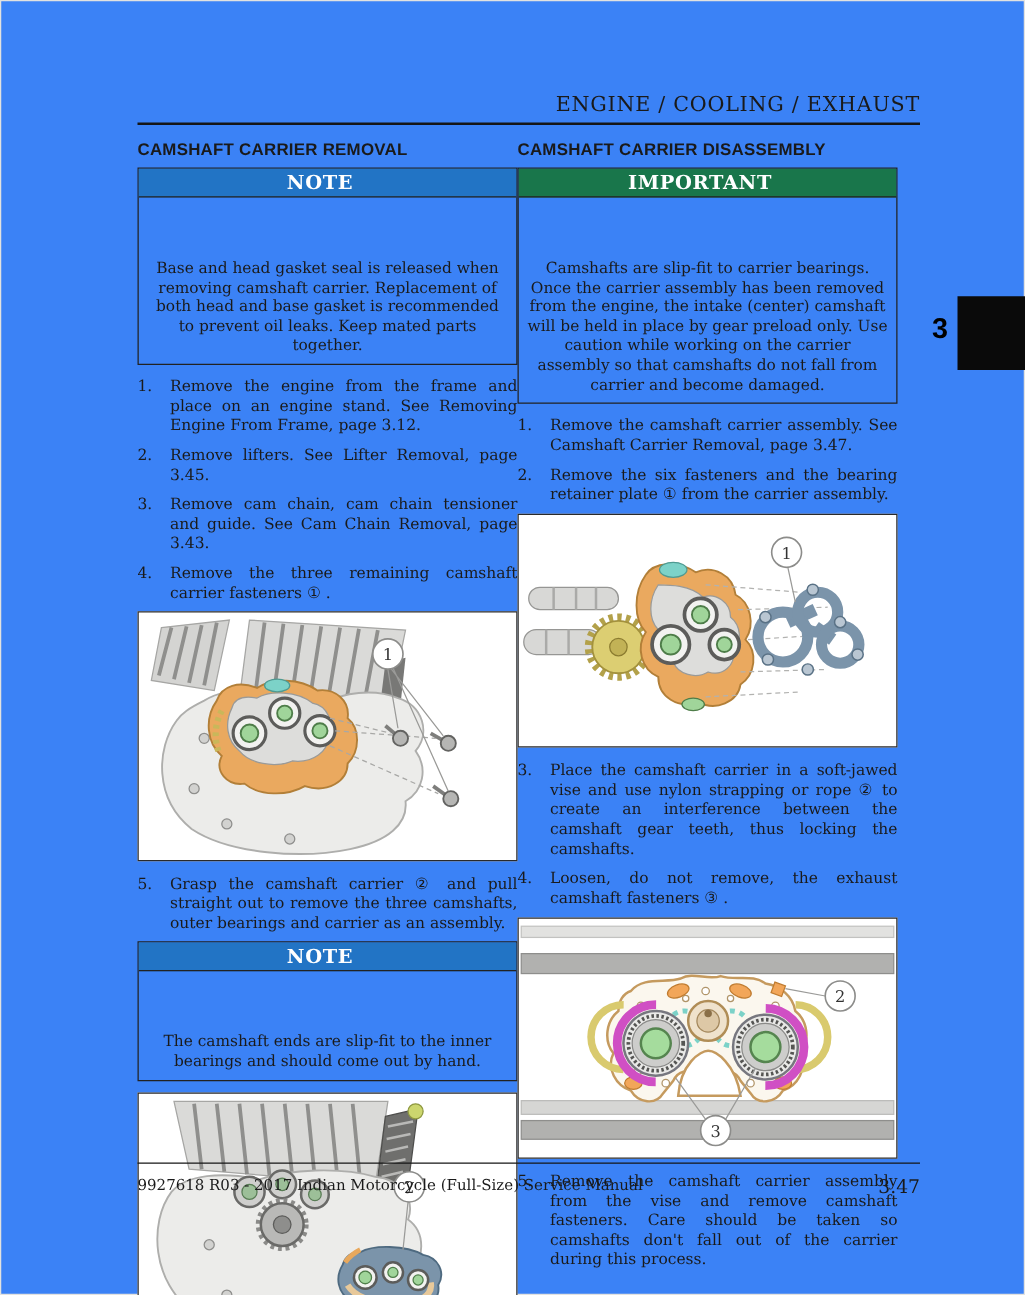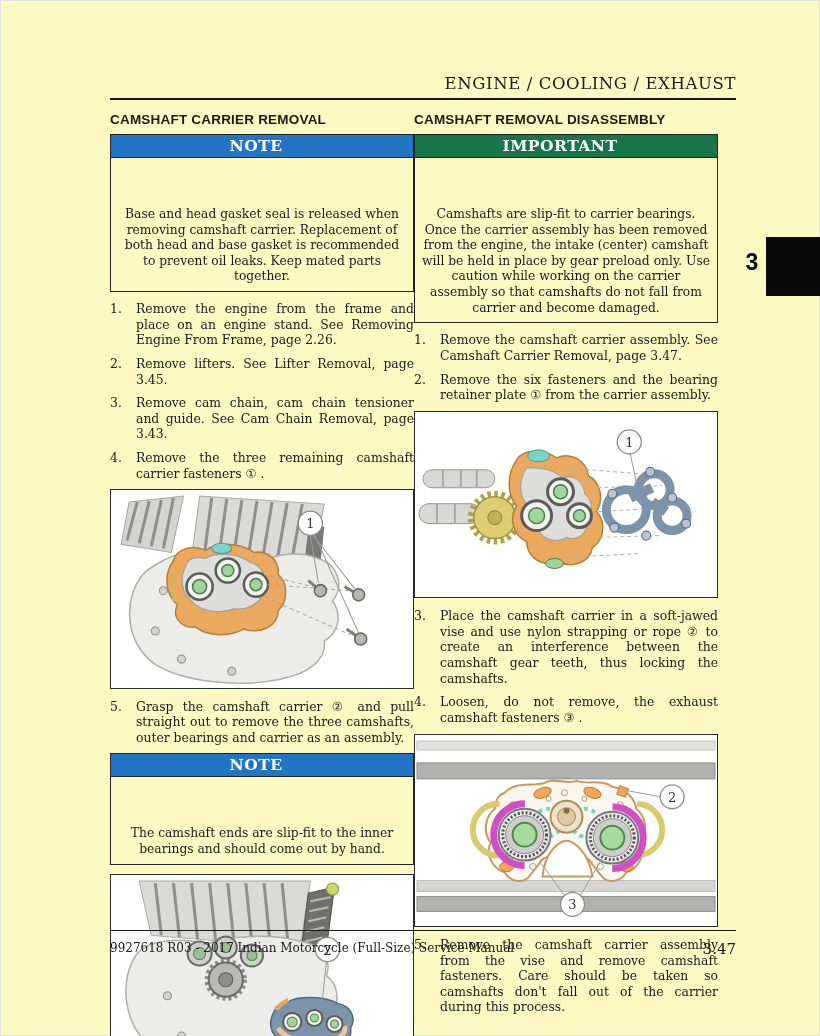--- a/index.html
+++ b/index.html
@@ -1,16 +1,16 @@
 <!DOCTYPE html>
 <html style="--note-header: #2274c5; --important-header: #19764b;"><head>
 <meta charset="utf-8">
 <style>
   html,body{margin:0;padding:0;background:#fff;}
-  .page{position:relative;width:820px;height:1036px;background:#fef9c3;overflow:hidden;
+  .page{position:relative;width:820px;height:1036px;background:#3b82f6;overflow:hidden;
         box-shadow:inset 0 0 0 1px #e2e2e0;font-family:"DejaVu Serif", serif;color:#1a1a1a;}
   .doc-header{position:absolute;left:110px;top:74px;width:626px;text-align:right;
         font-size:16.5px;letter-spacing:.6px;padding-bottom:5px;border-bottom:2px solid #161616;}
   .columns{position:absolute;left:110px;top:112px;width:626px;display:flex;}
   .col{width:304px;}
   .sec-heading{font-family:"Liberation Sans", sans-serif;font-weight:bold;font-size:13.5px;
         letter-spacing:.2px;margin:0 0 7px 0;}
   .alertbox{border:1.5px solid #222;margin-bottom:9px;}
   .alertbox .bar{color:#fff;font-weight:bold;text-align:center;font-size:15.5px;
         letter-spacing:.5px;padding:1px 12px 2px 0;border-bottom:1.5px solid #222;}
@@ -46,21 +46,21 @@
     <div class="col">
       <h2 class="sec-heading">CAMSHAFT CARRIER REMOVAL</h2>
 
       <div class="alertbox">
         <div class="bar note-header">NOTE</div>
         <div class="boxbody">Base and head gasket seal is released when removing camshaft carrier. Replacement of both head and base gasket is recommended to prevent oil leaks. Keep mated parts together.</div>
       </div>
 
       <div class="step">
         <span class="step-num">1.</span>
-        <span class="step-text">Remove the engine from the frame and place on an engine stand. See Removing Engine From Frame, page 2.26.</span>
+        <span class="step-text">Remove the engine from the frame and place on an engine stand. See Removing Engine From Frame, page 3.12.</span>
       </div>
       <div class="step">
         <span class="step-num">2.</span>
         <span class="step-text">Remove lifters. See Lifter Removal, page 3.45.</span>
       </div>
       <div class="step">
         <span class="step-num">3.</span>
         <span class="step-text">Remove cam chain, cam chain tensioner and guide. See Cam Chain Removal, page 3.43.</span>
       </div>
       <div class="step">
@@ -171,21 +171,21 @@
           <g>
             <path d="M214,86 L210,124" stroke="#9a9a98" fill="none"></path>
             <circle cx="215" cy="74" r="12" fill="#fff" stroke="#8c8c8a" stroke-width="1.3"></circle>
             <text x="215" y="79" text-anchor="middle" class="callout-text">2</text>
           </g>
         </svg>
       </div>
     </div>
 
     <div class="col">
-      <h2 class="sec-heading">CAMSHAFT REMOVAL DISASSEMBLY</h2>
+      <h2 class="sec-heading">CAMSHAFT CARRIER DISASSEMBLY</h2>
 
       <div class="alertbox">
         <div class="bar important-header">IMPORTANT</div>
         <div class="boxbody">Camshafts are slip-fit to carrier bearings. Once the carrier assembly has been removed from the engine, the intake (center) camshaft will be held in place by gear preload only. Use caution while working on the carrier assembly so that camshafts do not fall from carrier and become damaged.</div>
       </div>
 
       <div class="step">
         <span class="step-num">1.</span>
         <span class="step-text">Remove the camshaft carrier assembly. See Camshaft Carrier Removal, page 3.47.</span>
       </div>

